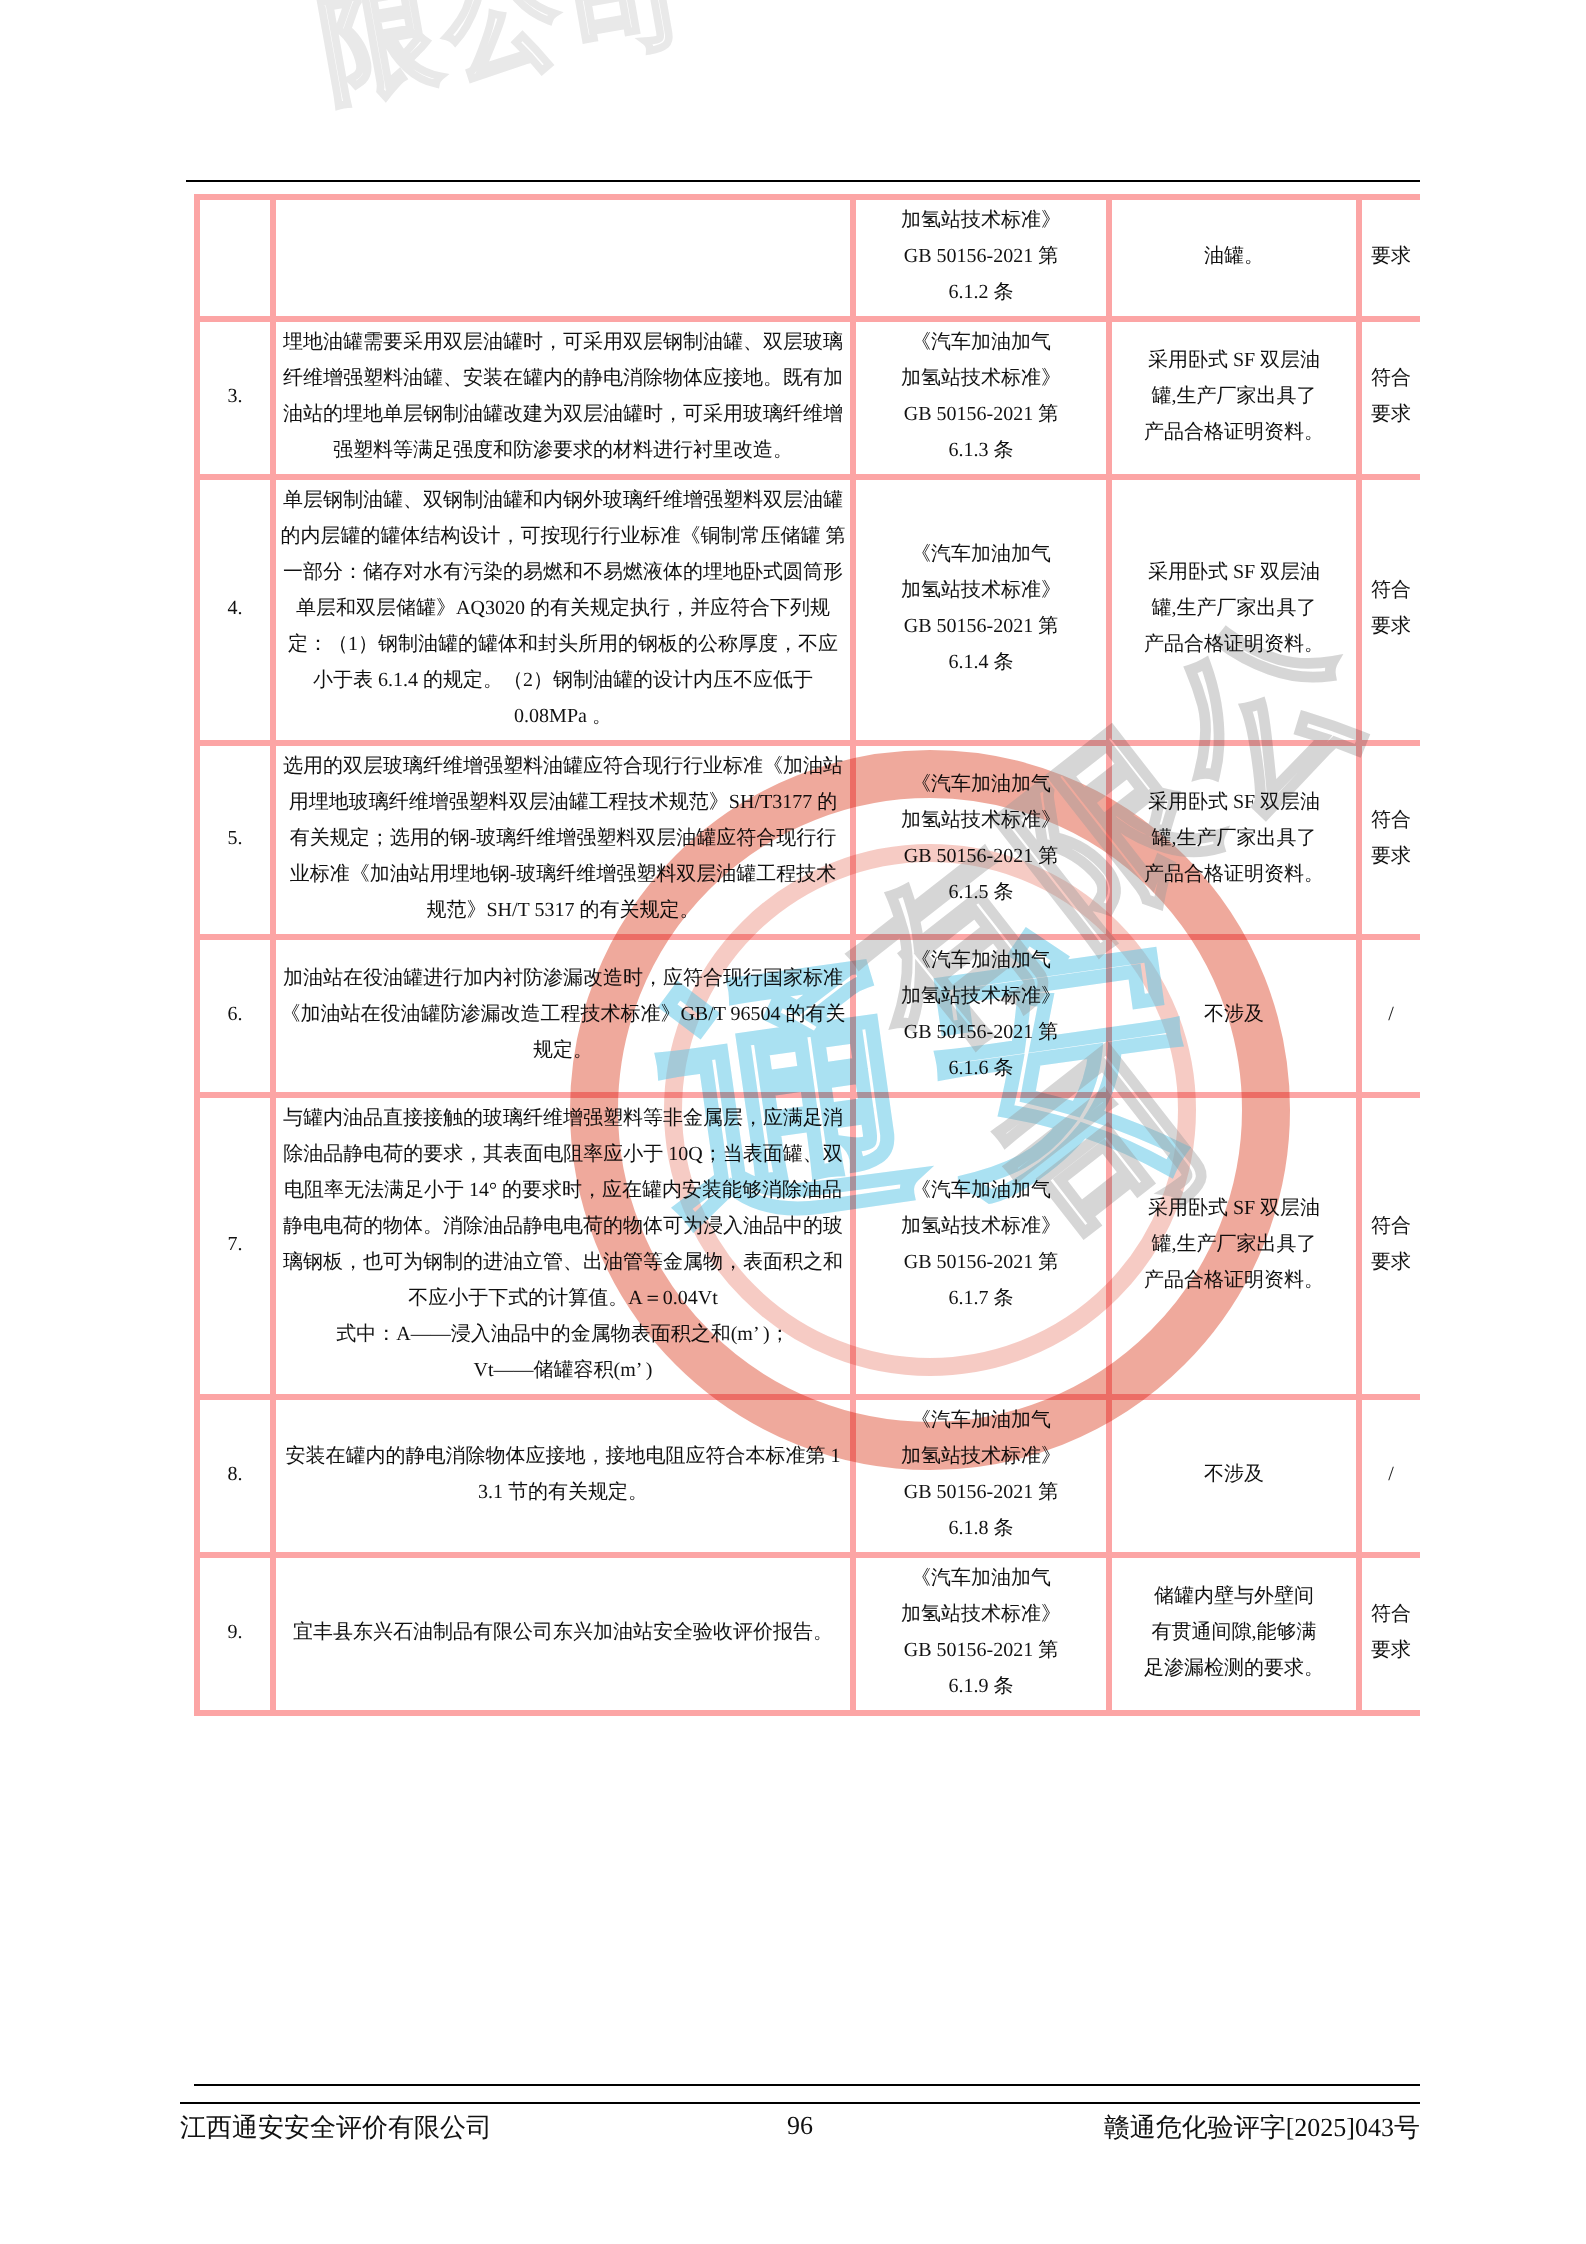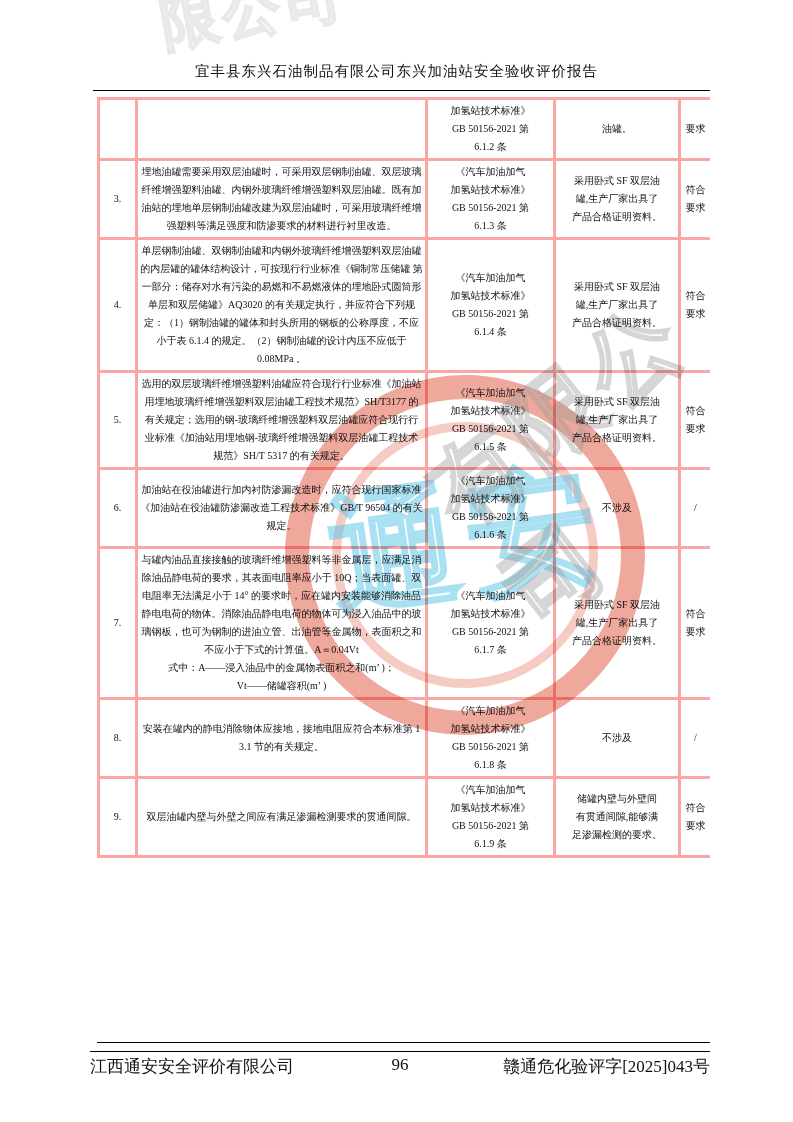--- a/index.html
+++ b/index.html
@@ -35,21 +35,21 @@
   td.c2 { width:128px; }
   td.c3 { width:125px; }
   td.c4 { width:32px;margin-left:12px; }
   .footer-rule {
     position:absolute; top:1051px; left:90px; width:620px;
     border-top:1.5px solid #000;
   }
   .footer {
     position:absolute; top:1055px; left:90px; width:620px;
     display:grid; grid-template-columns:1fr auto 1fr;
-    font-size:17px;
+    font-size:13px;
   }
   .footer .f-left  { justify-self:start; }
   .footer .f-mid   { justify-self:center; }
   .footer .f-right { justify-self:end; }
 
   
   .wm {
     position:absolute; inset:0; pointer-events:none;
     mix-blend-mode:multiply; z-index:5;
   }
@@ -86,38 +86,37 @@
     font-size:58px; font-weight:bold; letter-spacing:4px;
     color:transparent; -webkit-text-stroke:2px var(--gray-color, #9a9a9a);
     opacity:0.22; transform:rotate(-10deg);
   }
 </style>
 </head>
 <body>
 
 <div class="page">
 
-  <div class="title">宜丰县东兴石油制品有限公司东兴加油站安全验收评价报告</div>
   <div class="header-rule"></div>
 
   <div class="table-clip">
     <table class="eval" id="eval-table">
       <tbody>
           <tr>
             <td class="c0"></td>
             <td class="c1"></td>
             <td class="c2">加氢站技术标准》
 GB 50156-2021 第
 6.1.2 条</td>
             <td class="c3">油罐。</td>
             <td class="c4">要求</td>
           </tr>
           <tr>
             <td class="c0">3.</td>
-            <td class="c1">埋地油罐需要采用双层油罐时，可采用双层钢制油罐、双层玻璃纤维增强塑料油罐、内钢外玻璃纤维增强塑料双层油罐。既有加油站的埋地单层钢制油罐改建为双层油罐时，可采用玻璃纤维增强塑料等满足强度和防渗要求的材料进行衬里改造。</td>
+            <td class="c1">埋地油罐需要采用双层油罐时，可采用双层钢制油罐、双层玻璃纤维增强塑料油罐、安装在罐内的静电消除物体应接地。既有加油站的埋地单层钢制油罐改建为双层油罐时，可采用玻璃纤维增强塑料等满足强度和防渗要求的材料进行衬里改造。</td>
             <td class="c2">《汽车加油加气
 加氢站技术标准》
 GB 50156-2021 第
 6.1.3 条</td>
             <td class="c3">采用卧式 SF 双层油
 罐,生产厂家出具了
 产品合格证明资料。</td>
             <td class="c4">符合要求</td>
           </tr>
           <tr>
@@ -174,21 +173,21 @@
             <td class="c1">安装在罐内的静电消除物体应接地，接地电阻应符合本标准第 13.1 节的有关规定。</td>
             <td class="c2">《汽车加油加气
 加氢站技术标准》
 GB 50156-2021 第
 6.1.8 条</td>
             <td class="c3">不涉及</td>
             <td class="c4">/</td>
           </tr>
           <tr>
             <td class="c0">9.</td>
-            <td class="c1">双层油罐内壁与外壁之间应有满足渗漏检测要求的贯通间隙。</td>
+            <td class="c1">宜丰县东兴石油制品有限公司东兴加油站安全验收评价报告。</td>
             <td class="c2">《汽车加油加气
 加氢站技术标准》
 GB 50156-2021 第
 6.1.9 条</td>
             <td class="c3">储罐内壁与外壁间
 有贯通间隙,能够满
 足渗漏检测的要求。</td>
             <td class="c4">符合要求</td>
           </tr>
         </tbody>

